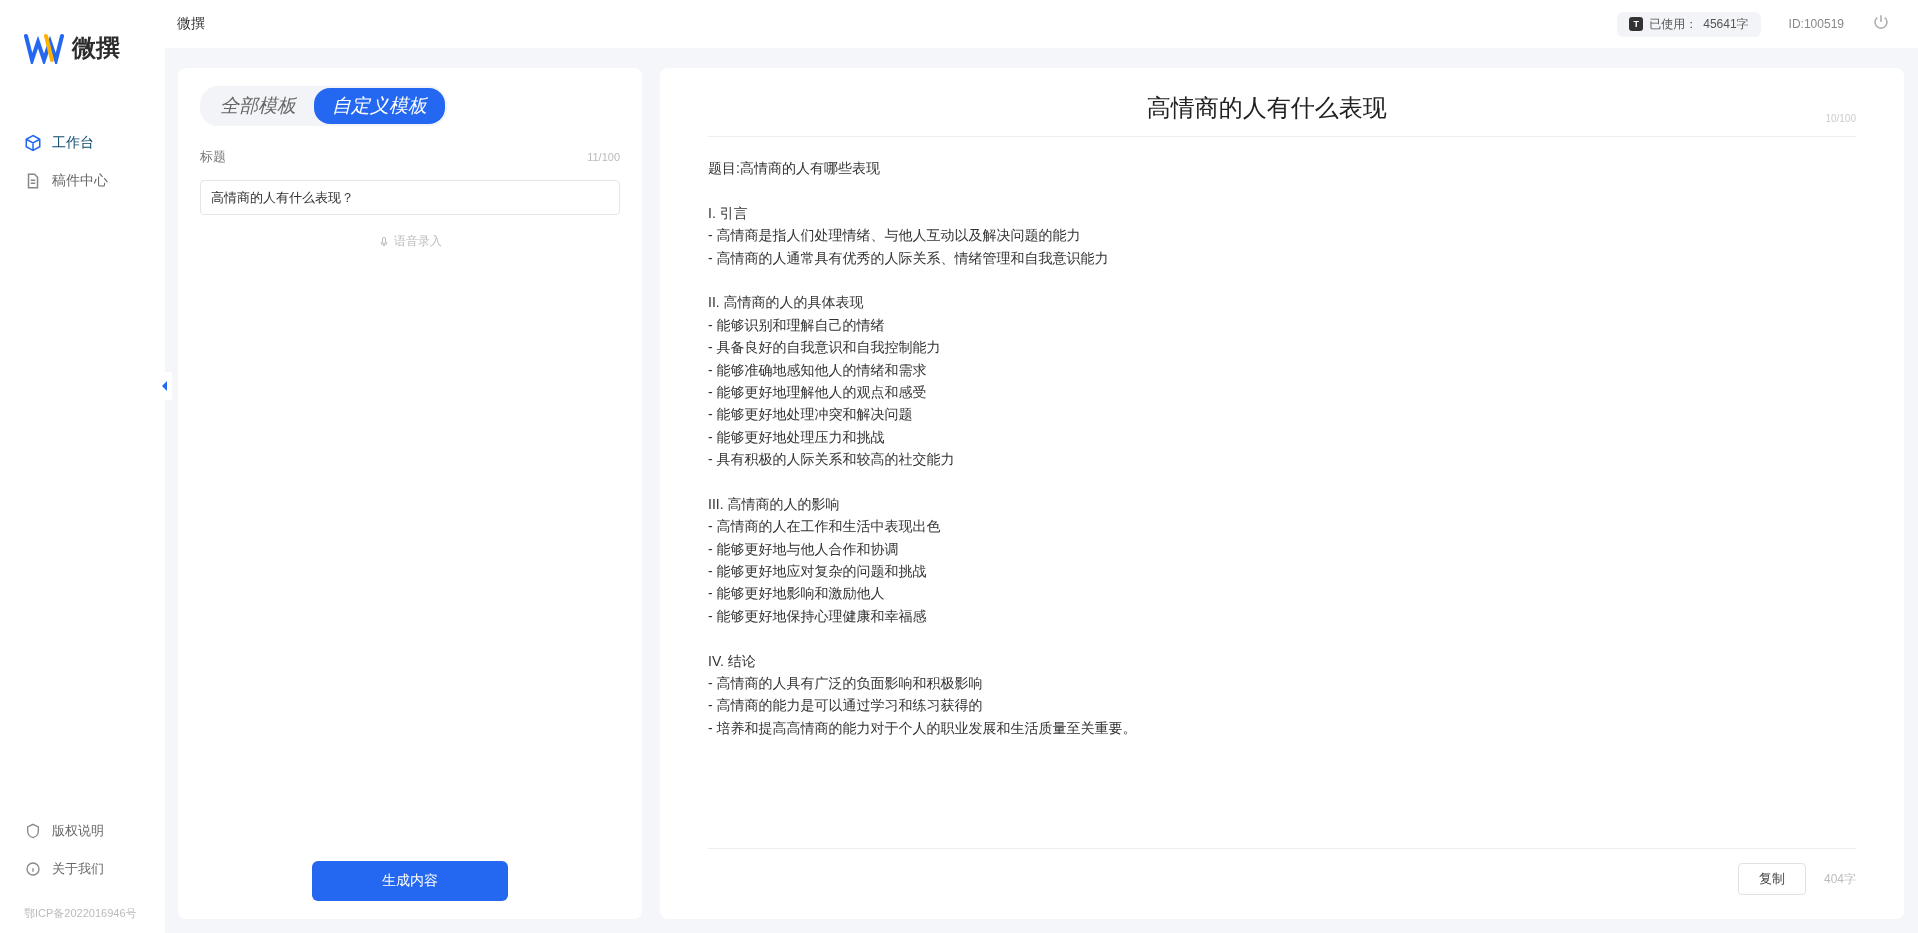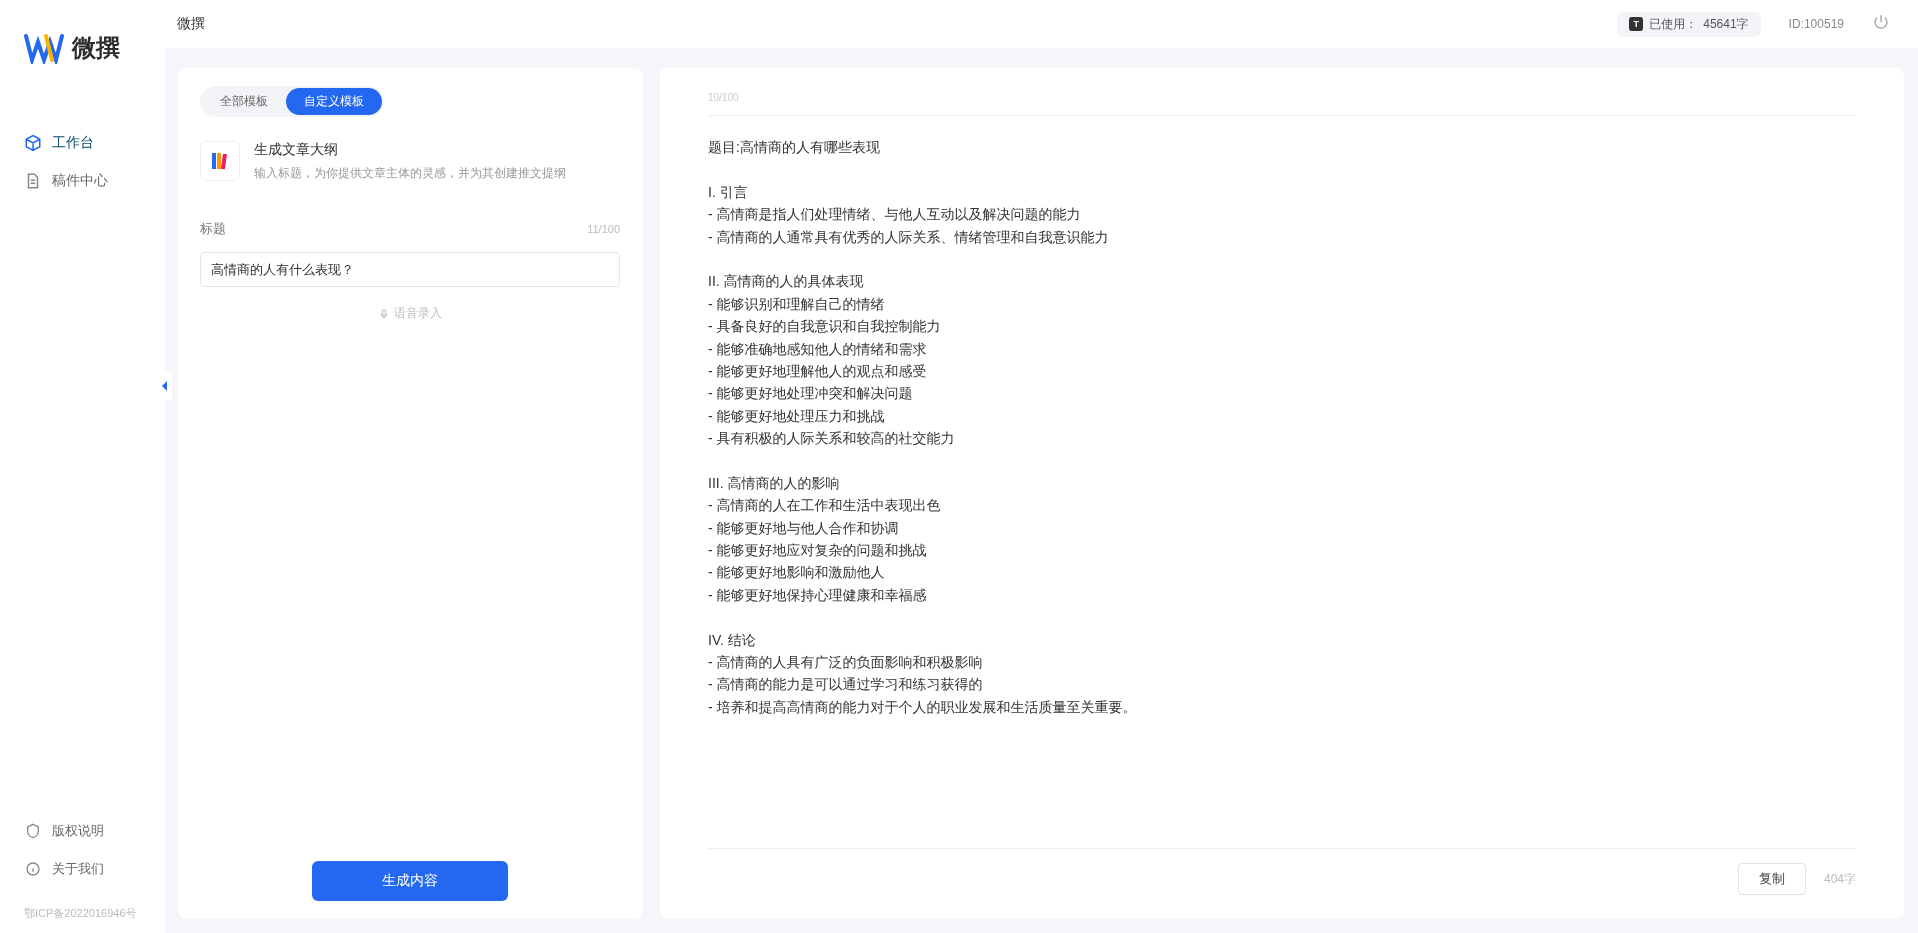--- a/index.html
+++ b/index.html
@@ -161,24 +161,25 @@
     }
     .tabs {
       display: flex;
       background: #f3f4f7;
       border-radius: 18px;
       padding: 2px;
       width: fit-content;
     }
     .tab {
       padding: 5px 18px;
-      font-size: 12px;
+      font-size: 19px;
       color: #666;
       border-radius: 16px;
       cursor: pointer;
+      font-style: italic;
     }
     .tab.active {
       background: #2468f2;
       color: #fff;
     }
     .template-card {
       display: flex;
       gap: 14px;
       padding: 24px 0 16px;
       align-items: flex-start;
@@ -384,51 +385,39 @@
     </span>
   </div>
 </div>
 
 <div class="main">
   <div class="left-panel">
     <div class="tabs">
       <div class="tab">全部模板</div>
       <div class="tab active">自定义模板</div>
     </div>
-    <div class="template-card">
-      <div class="template-icon">
-        <svg width="24" height="24" viewBox="0 0 24 24">
-            <rect x="4" y="4" width="4" height="16" fill="#2468f2"></rect>
-            <rect x="9" y="4" width="4" height="16" fill="#ff9800"></rect>
-            <rect x="14" y="5" width="4" height="15" fill="#e91e63" transform="rotate(8 16 12)"></rect>
-          </svg>
-      </div>
-      <div>
-        <div class="template-title">生成文章大纲</div>
-        <div class="template-desc">输入标题，为你提供文章主体的灵感，并为其创建推文提纲</div>
-      </div>
-    </div>
     <div class="field-label-row">
       <span class="field-label">标题</span>
       <span class="field-count">11/100</span>
     </div>
     <input class="title-input" value="高情商的人有什么表现？" style="">
     <div class="voice-row">
       <svg width="12" height="12" viewBox="0 0 24 24" fill="none" stroke="#bbb" stroke-width="2">
           <rect x="9" y="3" width="6" height="12" rx="3"></rect>
           <path d="M6 12 A6 6 0 0 0 18 12 M12 18 L12 21"></path>
         </svg>
       <span>语音录入</span>
     </div>
     <div class="left-spacer"></div>
     <button class="generate-btn">生成内容</button>
   </div>
 
   <div class="right-panel">
     <div class="doc-title-row">
+      <div class="doc-title">高情商的人有什么表现</div>
       <div class="doc-title-count">10/100</div>
     </div>
     <div class="doc-body">题目:高情商的人有哪些表现
 
 I. 引言
 - 高情商是指人们处理情绪、与他人互动以及解决问题的能力
 - 高情商的人通常具有优秀的人际关系、情绪管理和自我意识能力
 
 II. 高情商的人的具体表现
 - 能够识别和理解自己的情绪

